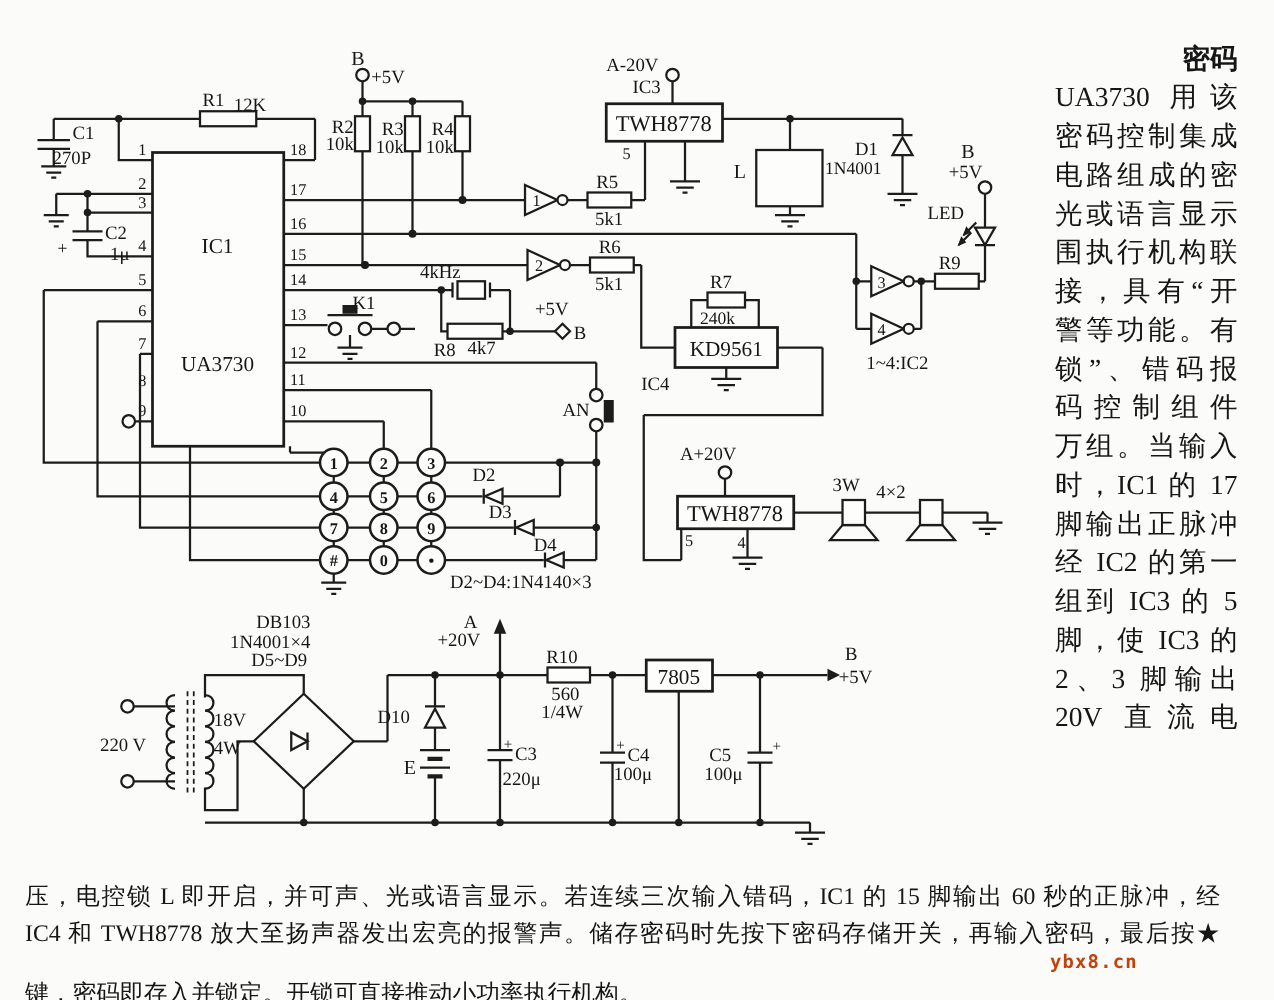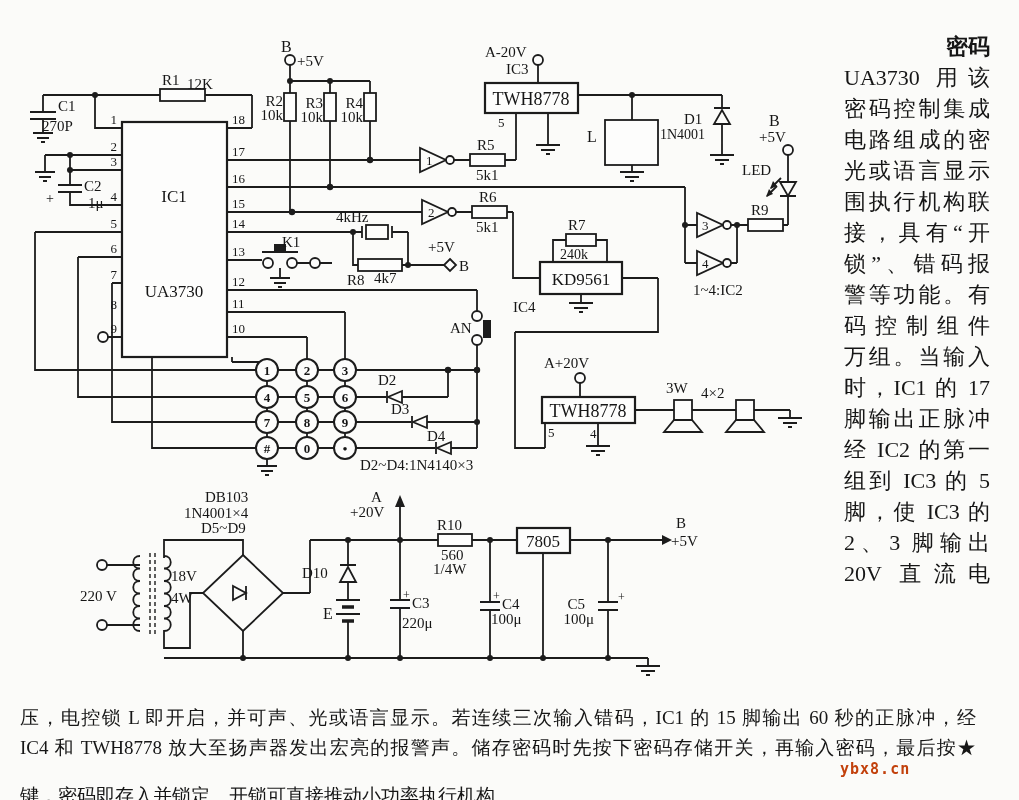--- a/index.html
+++ b/index.html
@@ -315,22 +315,22 @@
     </svg>
 
   <div id="sidebar">
       <div class="cnline b r">密码</div>
       <div class="cnline">UA3730  用该</div>
       <div class="cnline">密码控制集成</div>
       <div class="cnline">电路组成的密</div>
       <div class="cnline">光或语言显示</div>
       <div class="cnline">围执行机构联</div>
       <div class="cnline">接，具有“开</div>
+      <div class="cnline">警等功能。有</div>
       <div class="cnline">锁”、错码报</div>
-      <div class="cnline">警等功能。有</div>
       <div class="cnline">码控制组件</div>
       <div class="cnline">万组。当输入</div>
       <div class="cnline">时，IC1 的 17</div>
       <div class="cnline">脚输出正脉冲</div>
       <div class="cnline">经 IC2 的第一</div>
       <div class="cnline">组到 IC3 的 5</div>
       <div class="cnline">脚，使 IC3 的</div>
       <div class="cnline">2、3 脚输出</div>
       <div class="cnline">20V 直流电</div>
     </div>

